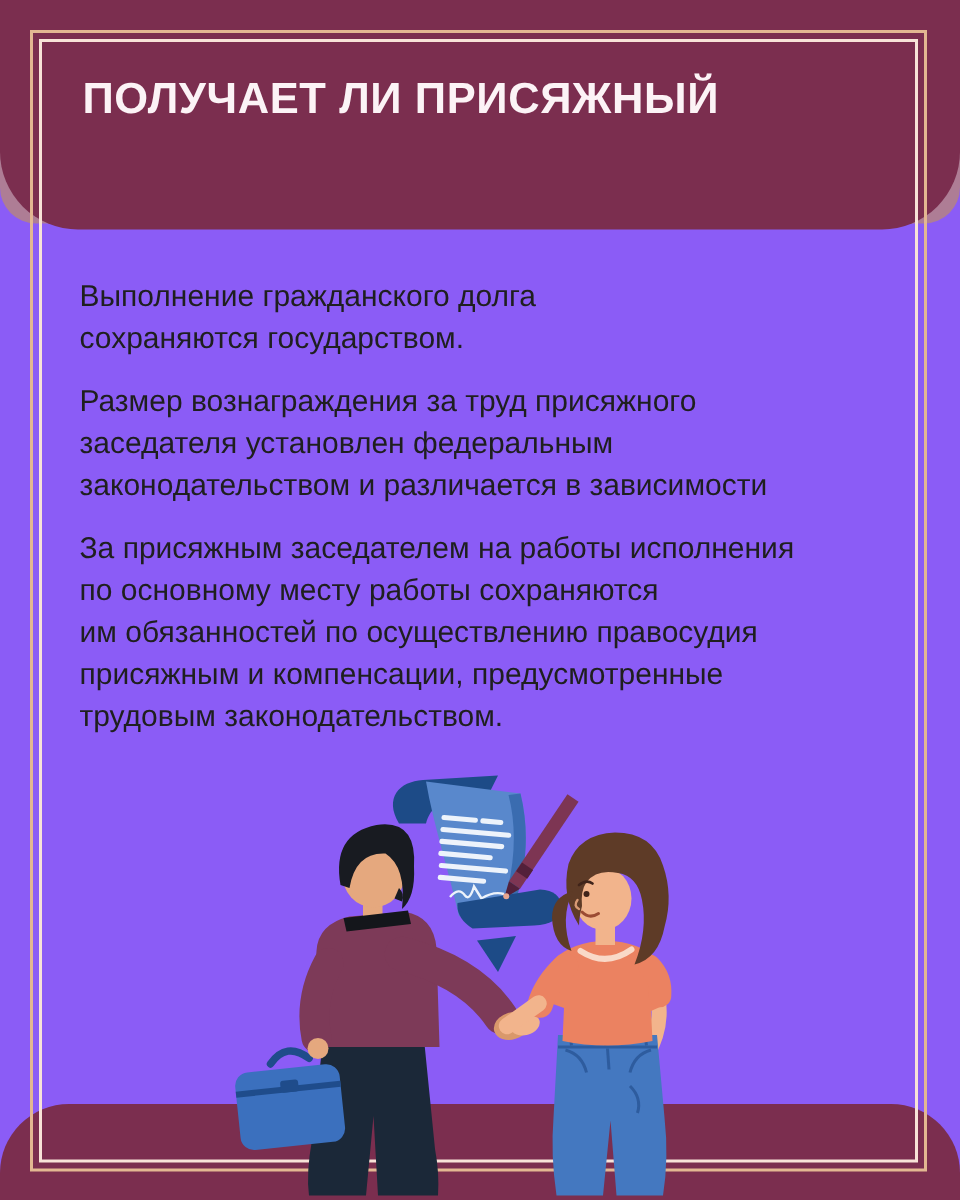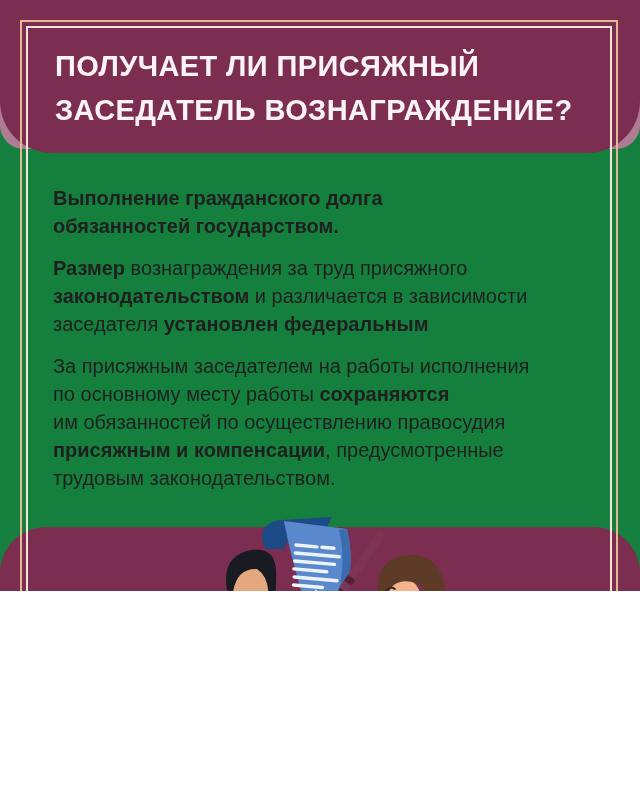--- a/index.html
+++ b/index.html
@@ -1,36 +1,36 @@
 <!DOCTYPE html>
 <html style="--banner: #7B2E4F; --banner_accent: #AE7D95; --footer: #7B2E4F; --frame_outer: #E3B792; --frame_inner: #F8E3D8; --title_text: #FCF3F6; --body_text: #1F1F1F; --scroll_blue: #5988CC; --scroll_mid: #3A6CB0; --scroll_dark: #1D4B87; --pen: #7D3553; --pen_dark: #53203A; --pen_tip: #E8A58F; --man_sweater: #7D3A58; --man_pants: #1B2838; --man_hair: #181B21; --man_skin: #E5A87E; --man_hand: #D9986B; --briefcase: #3B70BE; --briefcase_dark: #1F4C8B; --woman_hair: #5E3B27; --woman_skin: #F2B48C; --woman_top: #EB8261; --woman_collar: #F9D9C8; --jeans: #4478C0; --jeans_dark: #2E5C9E;"><head>
 <meta charset="utf-8">
 <style>
   html,body{margin:0;padding:0;background:#ffffff;}
-  .page{position:relative;width:640px;height:591px;overflow:hidden;background:#15803d;
+  .page{position:relative;width:640px;height:800px;overflow:hidden;background:#8b5cf6;
         font-family:"Liberation Sans",sans-serif;}
 
   
   .banner-accent{position:absolute;top:0;left:0;right:0;height:149px;z-index:1;
         background:var(--banner_accent,#AE7D95);border-radius:0 0 24px 24px;}
   .banner{position:absolute;top:0;left:0;right:0;height:153px;z-index:2;
         background:var(--banner,#7B2E4F);border-radius:0 0 52px 52px;}
   .title{position:absolute;top:44px;left:55px;right:36px;z-index:5;
         color:var(--title_text,#FCF3F6);font-weight:bold;font-size:29px;line-height:44px;
         letter-spacing:.4px;}
 
   
   .frame{position:absolute;z-index:3;pointer-events:none;}
   .frame-outer{left:20px;top:20px;width:594px;height:757px;border:2px solid var(--frame_outer,#E3B792);}
   .frame-inner{left:26px;top:26px;width:582px;height:745px;border:2px solid var(--frame_inner,#F8E3D8);}
 
   
   .content{position:absolute;left:53px;top:184px;width:548px;z-index:5;}
   .para{margin:0 0 14px 0;font-size:20px;line-height:28px;color:var(--body_text,#1F1F1F);}
-  .para .b{font-weight:bold;}
+  .para .b{font-weight:normal;}
   .line{white-space:nowrap;}
 
   
   .footer{position:absolute;left:0;right:0;bottom:0;height:64px;z-index:2;
         background:var(--footer,#7B2E4F);border-radius:46px 46px 0 0;}
 
   
   .illus{position:absolute;left:0;top:500px;width:640px;height:300px;z-index:6;}
   .sdark{fill:var(--scroll_dark,#1D4B87)} .sblue{fill:var(--scroll_blue,#5988CC)}
   .smid{fill:var(--scroll_mid,#3A6CB0)}
@@ -57,35 +57,34 @@
 </style>
 </head>
 <body>
 
 <div class="page">
 
   <div class="banner-accent"></div>
   <div class="banner"></div>
   <div class="title">
       <div class="title-line">ПОЛУЧАЕТ ЛИ ПРИСЯЖНЫЙ</div>
-      <div class="title-line">ЗАСЕДАТЕЛЬ ВОЗНАГРАЖДЕНИЕ?</div>
     </div>
 
   <div class="frame frame-outer"></div>
   <div class="frame frame-inner"></div>
 
   <div class="content">
       <div class="para">
         <div class="line"><span class="b">Выполнение гражданского долга</span></div>
-        <div class="line"><span class="b">обязанностей государством.</span></div>
+        <div class="line"><span class="b">сохраняются государством.</span></div>
       </div>
       <div class="para">
         <div class="line"><span class="b">Размер</span><span> вознаграждения за труд присяжного</span></div>
+        <div class="line"><span>заседателя </span><span class="b">установлен федеральным</span></div>
         <div class="line"><span class="b">законодательством</span><span> и различается в зависимости</span></div>
-        <div class="line"><span>заседателя </span><span class="b">установлен федеральным</span></div>
       </div>
       <div class="para">
         <div class="line"><span>За присяжным заседателем на работы исполнения</span></div>
         <div class="line"><span>по основному месту работы </span><span class="b">сохраняются</span></div>
         <div class="line"><span>им обязанностей по осуществлению правосудия</span></div>
         <div class="line"><span class="b">присяжным и компенсации</span><span>, предусмотренные</span></div>
         <div class="line"><span>трудовым законодательством.</span></div>
       </div>
     </div>
 

